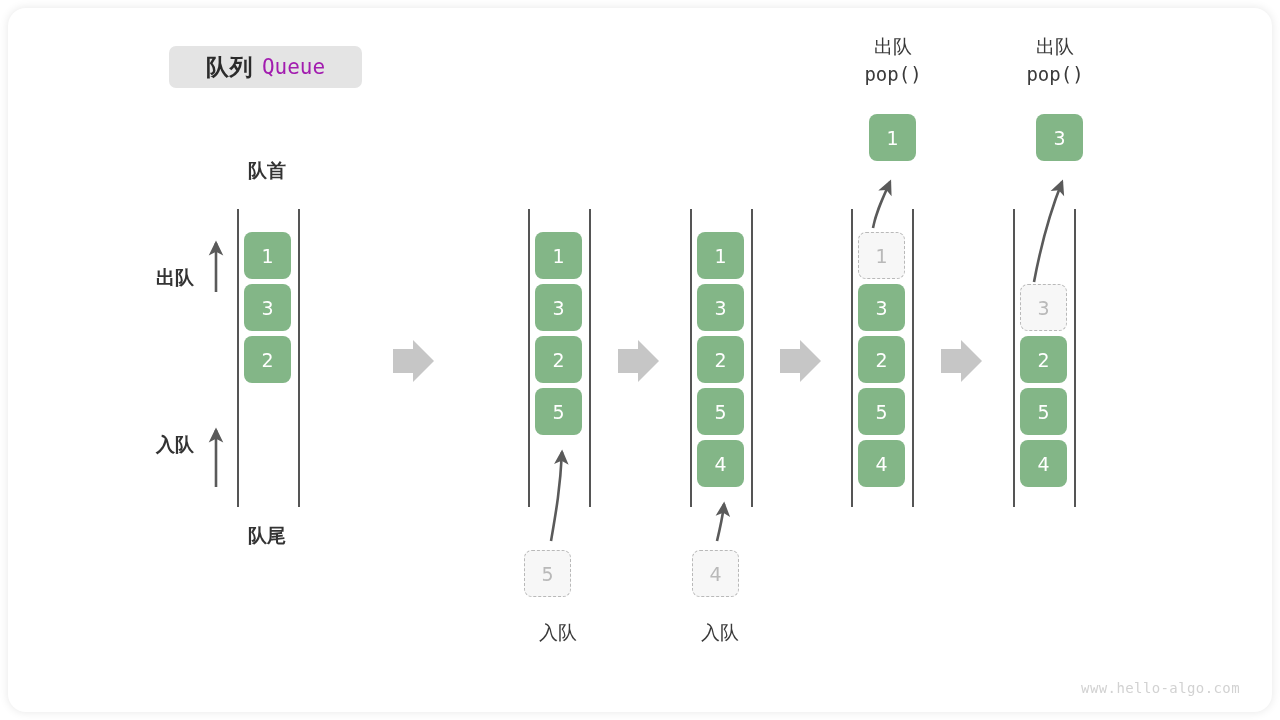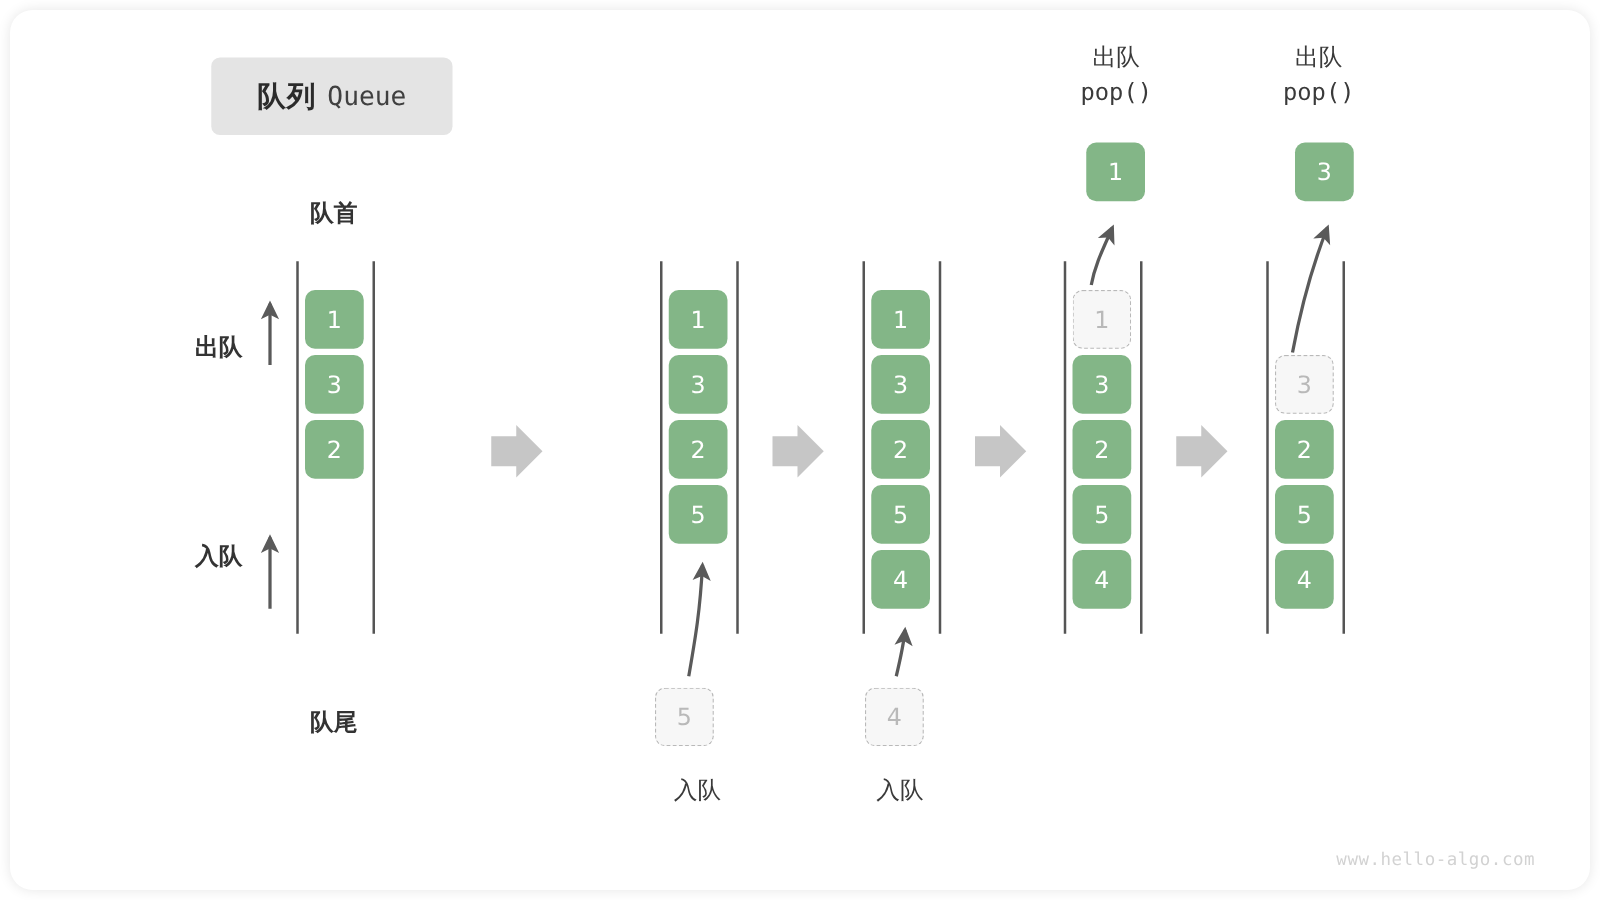--- a/index.html
+++ b/index.html
@@ -24,38 +24,38 @@
     background: #ffffff;
     border-radius: 18px;
     box-shadow: 0 0 10px rgba(0,0,0,0.10);
   }
   
   .title-badge {
     position: absolute;
     left: 169px;
     top: 46px;
     width: 193px;
-    height: 62px;
+    height: 42px;
     background: #e4e4e4;
     border-radius: 7px;
     display: flex;
     align-items: center;
     justify-content: center;
     gap: 9px;
   }
   .title-cn {
     font-size: 23px;
     font-weight: bold;
     color: #2b2b2b;
     letter-spacing: 0.5px;
   }
   .title-en {
     font-family: "DejaVu Sans Mono", "Liberation Mono", monospace;
     font-size: 21px;
-    color: #404040;
+    color: #a21caf;
   }
   
   .rail {
     position: absolute;
     width: 1.6px;
     background: #555555;
   }
   
   .box {
     position: absolute;
@@ -97,21 +97,21 @@
     font-weight: normal;
   }
   .caption .code {
     font-family: "DejaVu Sans Mono", "Liberation Mono", monospace;
     font-size: 19px;
     color: #3a3a3a;
   }
   .caption .code .num { color: #4a9c57; font-weight: bold; }
   .watermark {
     position: absolute;
-    right: 52px;
+    right: 40px;
     bottom: 24px;
     font-family: "DejaVu Sans Mono", "Liberation Mono", monospace;
     font-size: 14px;
     color: #d2d2d2;
     letter-spacing: 0.4px;
   }
   svg.overlay {
     position: absolute;
     left: 0; top: 0;
     width: 1280px;
@@ -124,21 +124,21 @@
 
 <div id="canvas">
   <div class="card"></div>
 
   <div class="title-badge">
     <span class="title-cn">队列</span>
     <span class="title-en">Queue</span>
   </div>
 
   <div class="lbl" style="left:238px; top:158px;">队首</div>
-  <div class="lbl" style="left:238px; top:565px;text-align:center;">队尾</div>
+  <div class="lbl" style="left:238px; top:523px;text-align:center;">队尾</div>
 
   <div class="lbl" style="left:146px; top:265px;">出队</div>
   <div class="lbl" style="left:146px; top:432px;">入队</div>
 
   <div class="caption" style="left:823px; top:33px; width:140px;">
     <div class="cn">出队</div>
     <div class="code">pop()</div>
   </div>
   <div class="caption" style="left:985px; top:33px; width:140px;">
     <div class="cn">出队</div>

